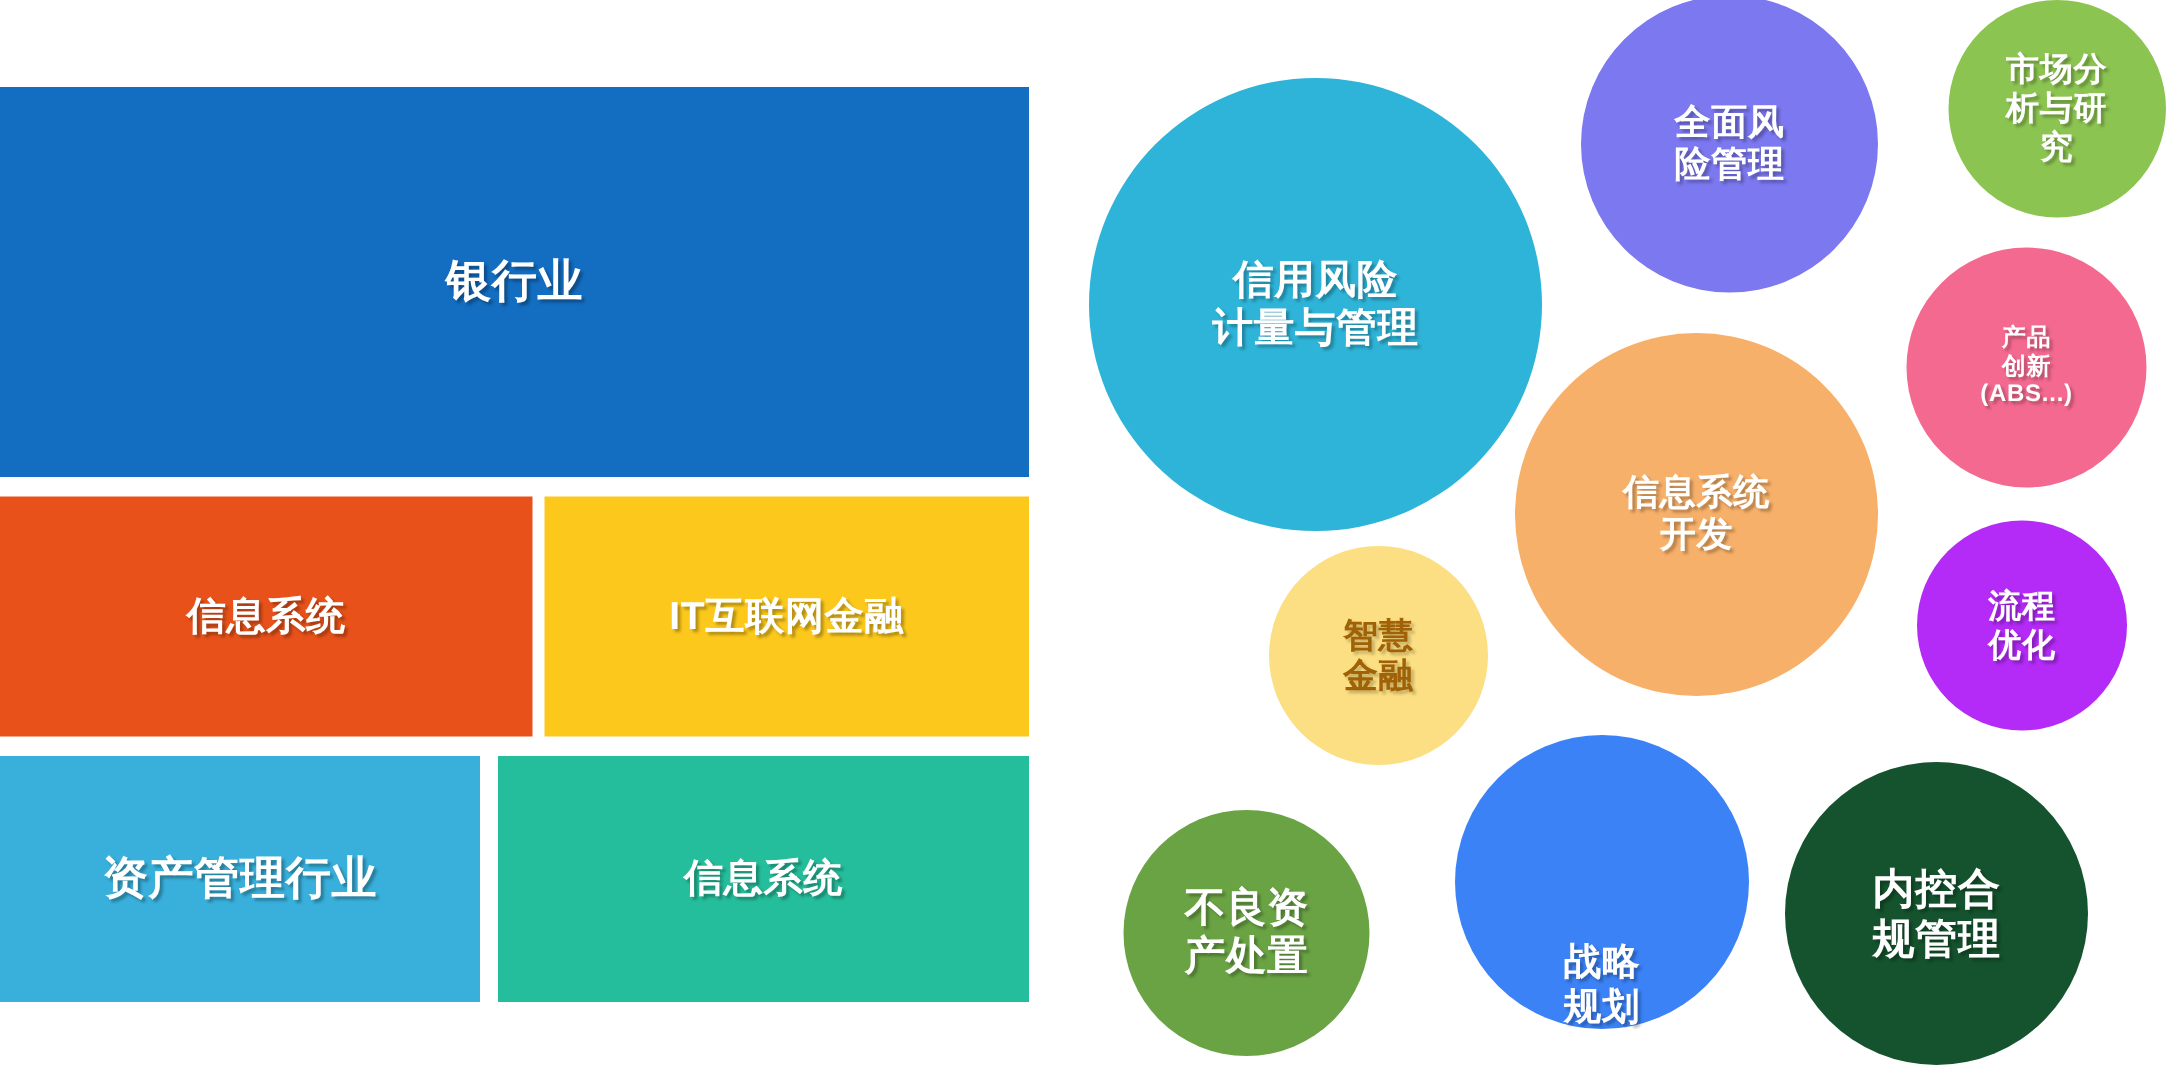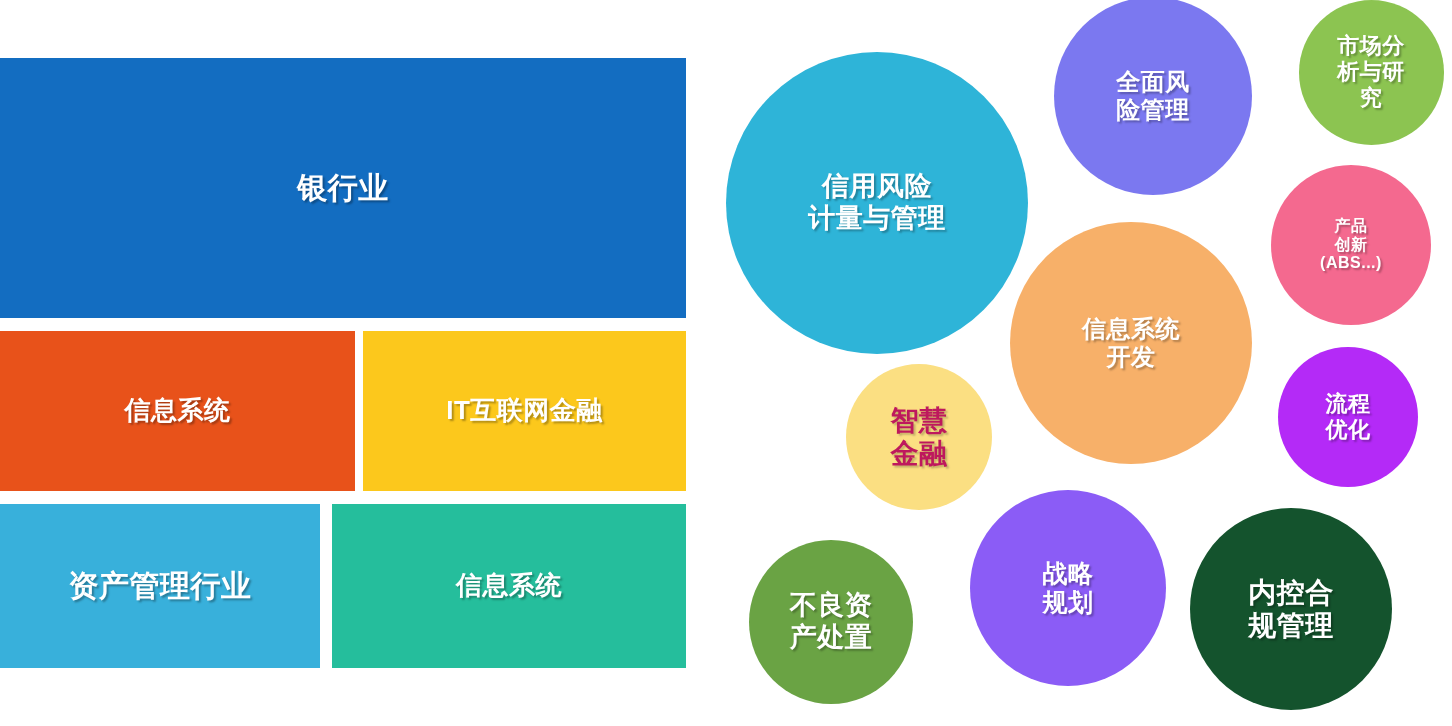--- a/index.html
+++ b/index.html
@@ -102,29 +102,29 @@
 (ABS...)</span>
       </div>
       <div class="bubble" style="left: 1010px; top: 222px; width: 242px; height: 242px; background: rgb(247, 176, 105); color: rgb(255, 255, 255); font-size: 24px;">
         <span class="bubble-label">信息系统
 开发</span>
       </div>
       <div class="bubble" style="left: 1278px; top: 347px; width: 140px; height: 140px; background: rgb(180, 42, 247); color: rgb(255, 255, 255); font-size: 22px; text-align: center;">
         <span class="bubble-label">流程
 优化</span>
       </div>
-      <div class="bubble dark-text" style="left: 846px; top: 364px; width: 146px; height: 146px; background: rgb(251, 223, 130); color: #be185d; font-size: 28px;">
+      <div class="bubble dark-text" style="left: 846px; top: 364px; width: 146px; height: 146px; background: rgb(251, 223, 130); color: #a16207; font-size: 23px;">
         <span class="bubble-label">智慧
 金融</span>
       </div>
       <div class="bubble" style="left: 749px; top: 540px; width: 164px; height: 164px; background: rgb(106, 163, 68); color: rgb(255, 255, 255); font-size: 27px; font-family: Liberation Serif, serif;">
         <span class="bubble-label">不良资
 产处置</span>
       </div>
-      <div class="bubble" style="left: 970px; top: 490px; width: 196px; height: 196px; background: #8b5cf6; color: rgb(255, 255, 255); font-size: 25px;">
+      <div class="bubble" style="left: 970px; top: 490px; width: 196px; height: 196px; background: #3b82f6; color: rgb(255, 255, 255); font-size: 25px; align-items: flex-end;">
         <span class="bubble-label">战略
 规划</span>
       </div>
       <div class="bubble" style="left: 1190px; top: 508px; width: 202px; height: 202px; background: #14532d; color: rgb(255, 255, 255); font-size: 28px;">
         <span class="bubble-label">内控合
 规管理</span>
       </div>
     </div>
 
 </div>

